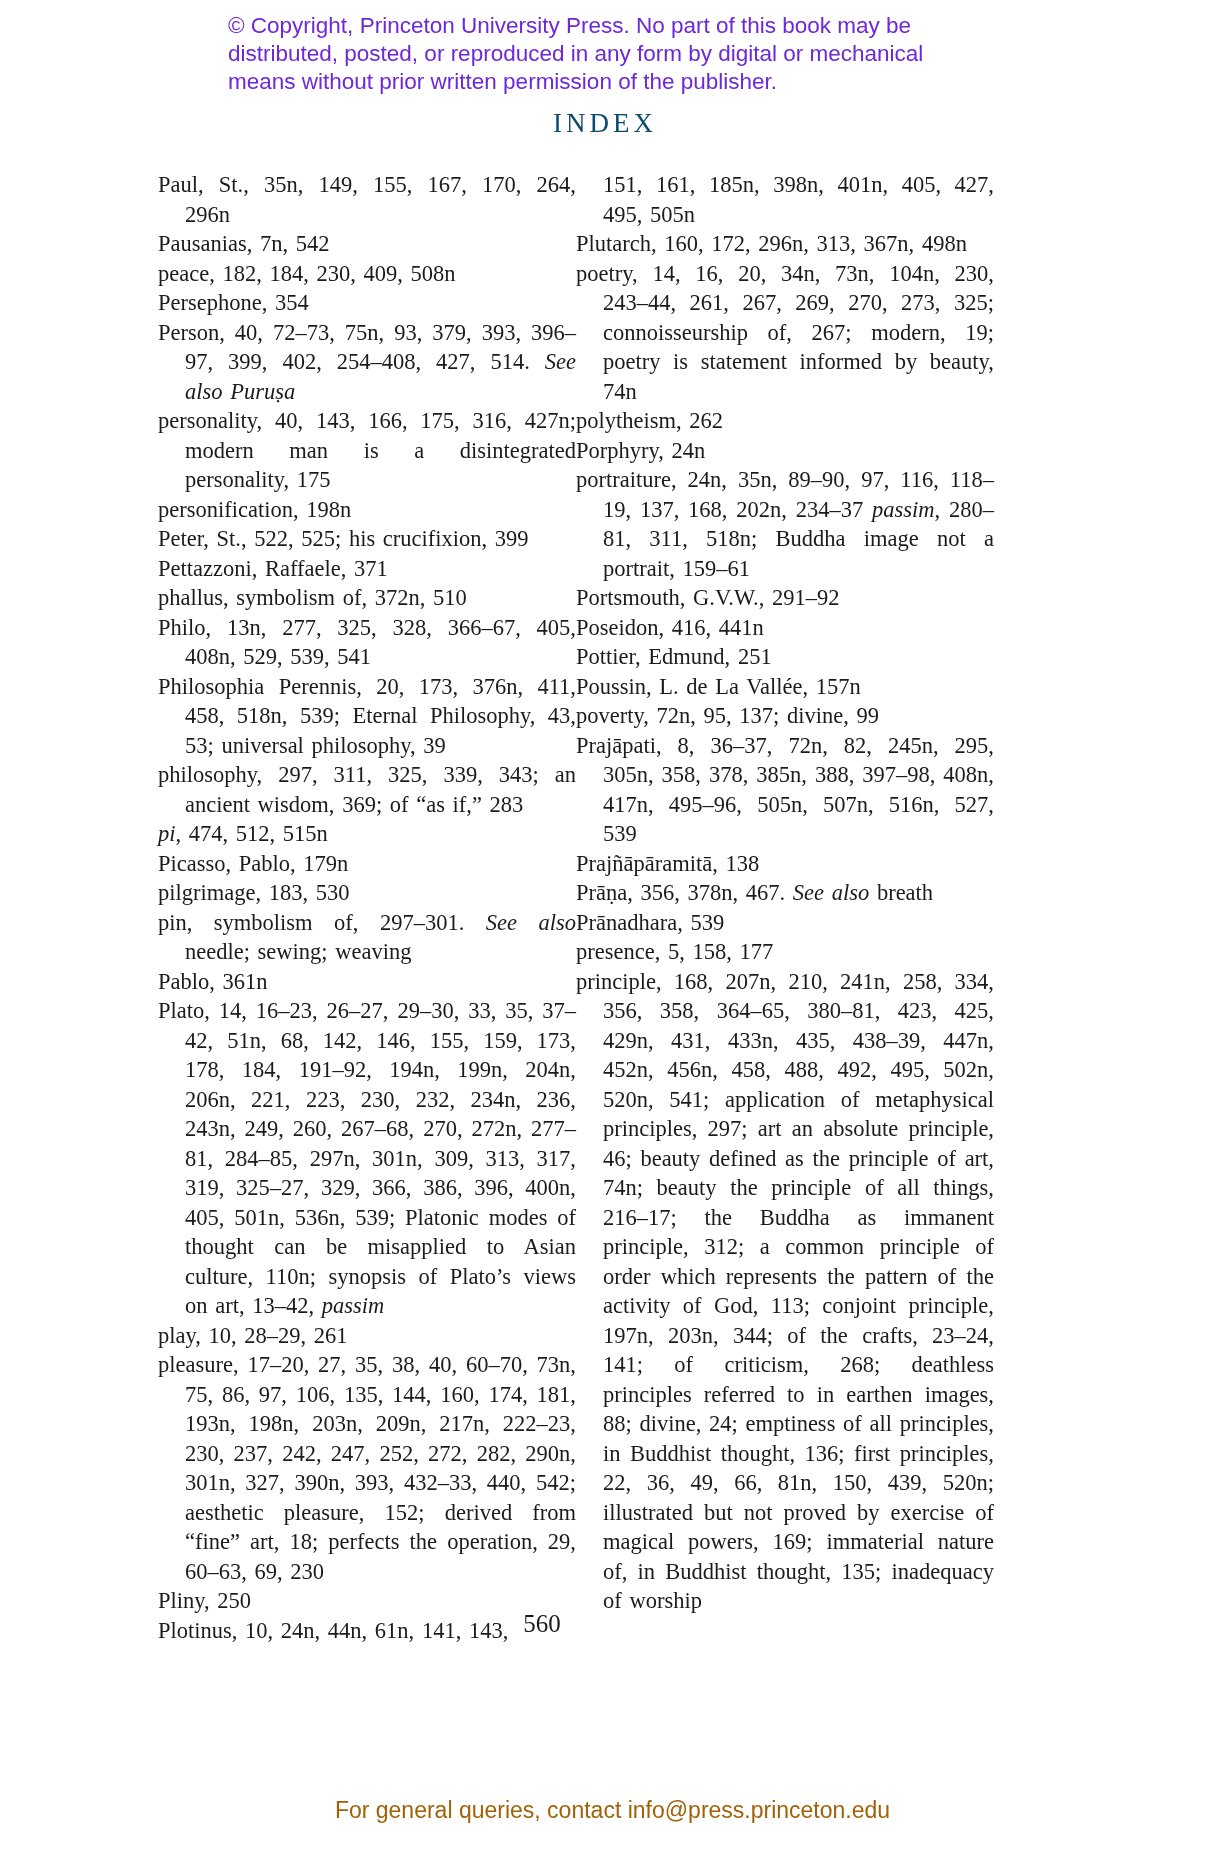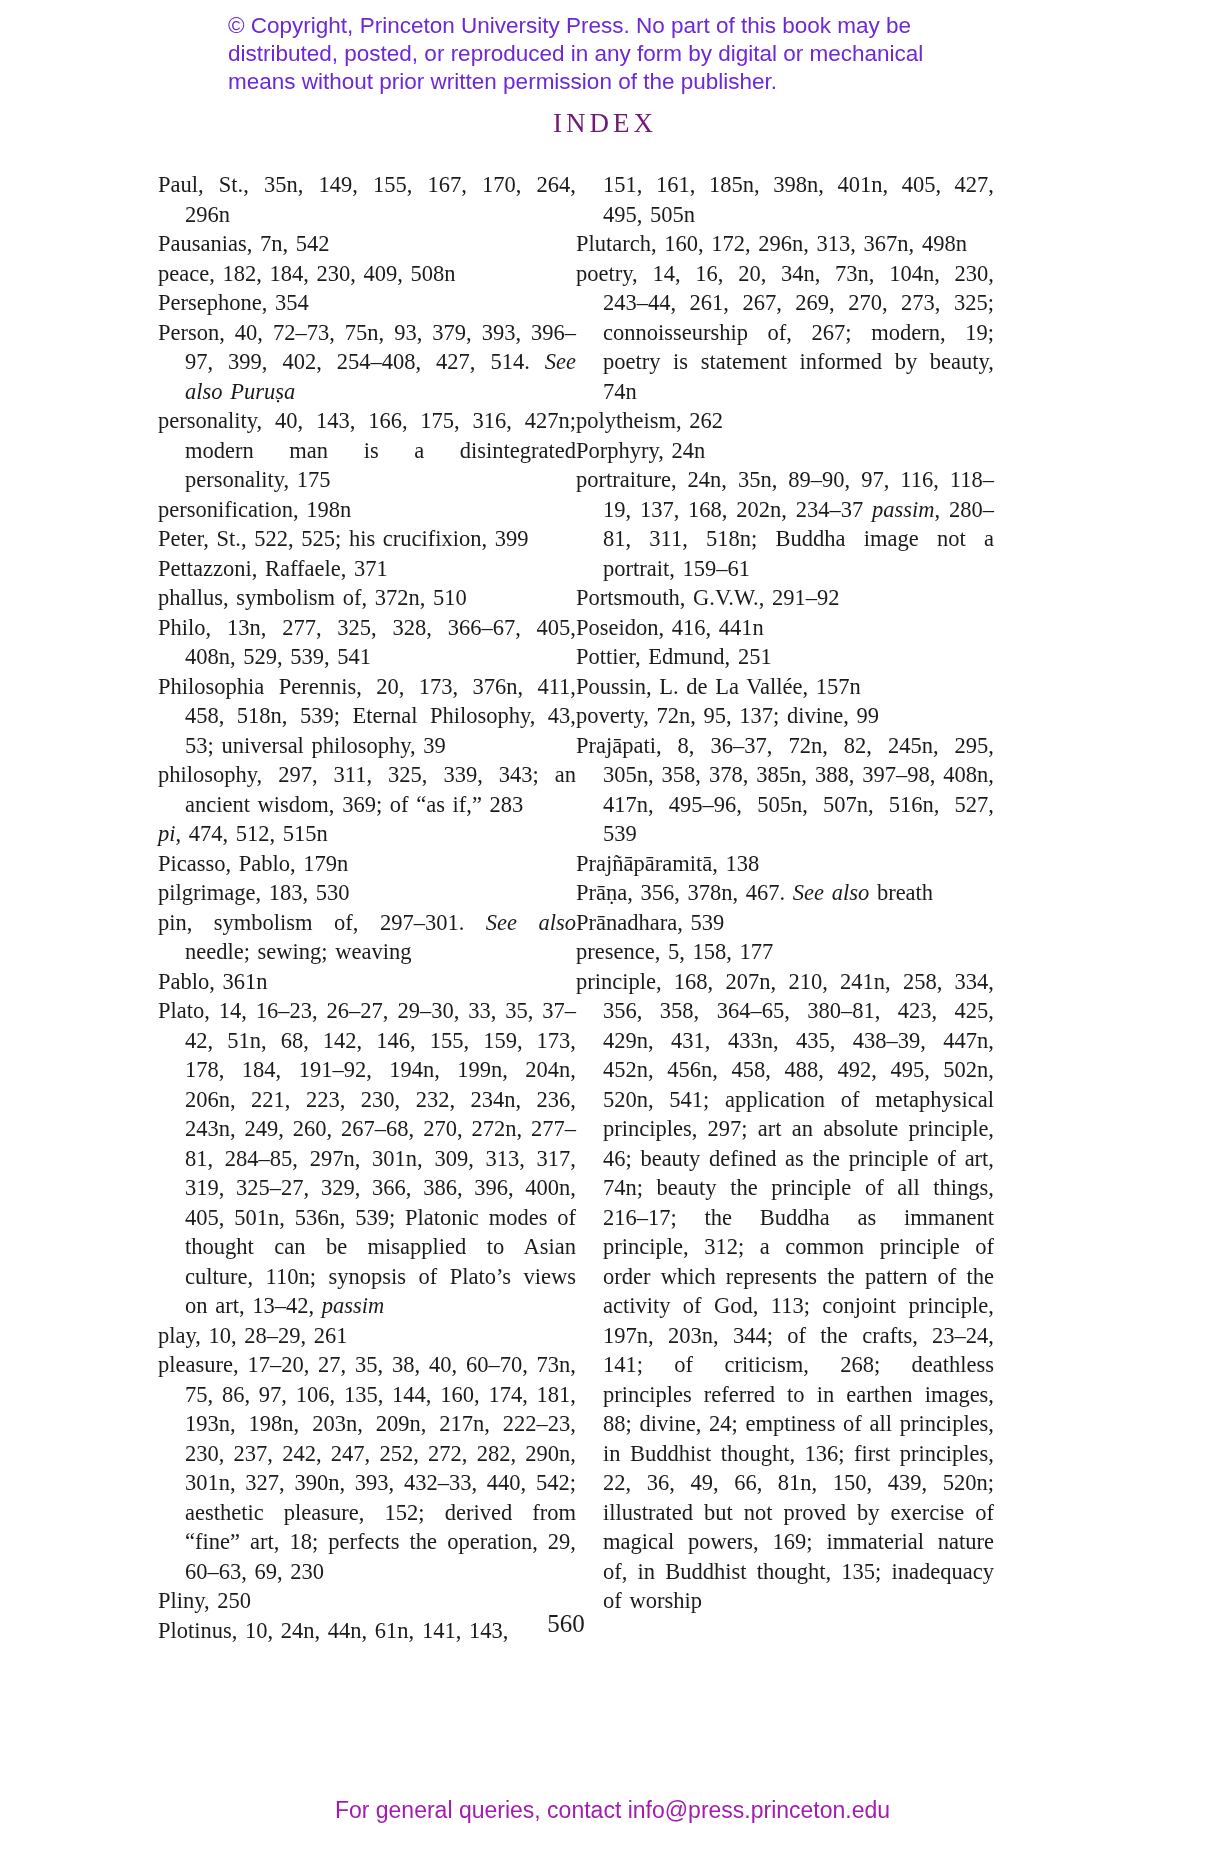--- a/index.html
+++ b/index.html
@@ -26,21 +26,21 @@
   .index-title {
     position: absolute;
     left: 0;
     top: 108px;
     width: 1210px;
     text-align: center;
     font-size: 27px;
     font-weight: normal;
     letter-spacing: 4px;
     margin: 0;
-    color: #701a75;
+    color: #0c4a6e;
   }
   .columns {
     position: absolute;
     left: 158px;
     top: 170px;
     width: 892px;
     display: flex;
   }
   .col {
     width: 418px;
@@ -60,31 +60,30 @@
   .it {
     font-style: italic;
   }
   .page-number {
     position: absolute;
     left: 0;
     top: 1610px;
     width: 1084px;
     text-align: center;
     font-size: 25px;
-    padding-left: 24px;
   }
   .footer {
     position: absolute;
     left: 0;
     top: 1797px;
     width: 1225px;
     text-align: center;
     font-family: "Liberation Sans", sans-serif;
     font-size: 23px;
-    color: #a21caf;
+    color: #a16207;
   }
 </style>
 </head>
 <body>
 
 <div class="copyright">
   <div>© Copyright, Princeton University Press. No part of this book may be</div>
   <div>distributed, posted, or reproduced in any form by digital or mechanical</div>
   <div>means without prior written permission of the publisher.</div>
 </div>

